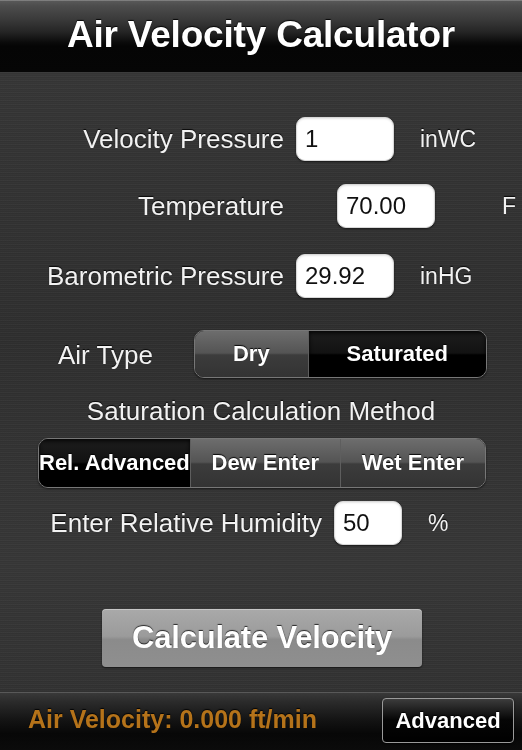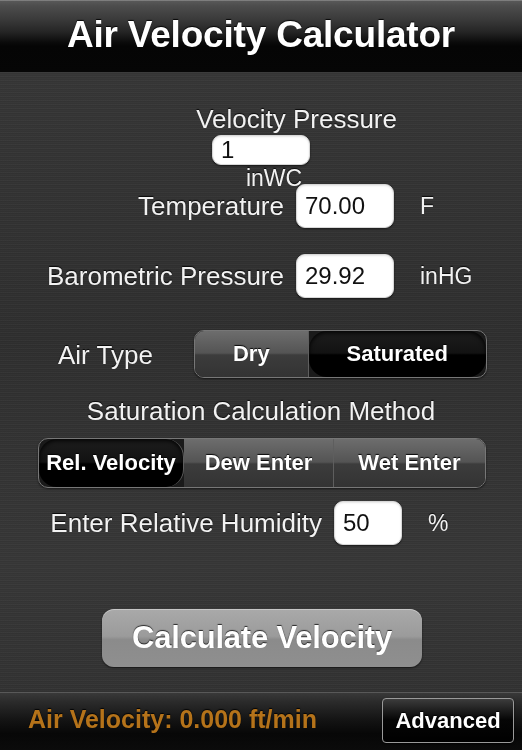--- a/index.html
+++ b/index.html
@@ -127,21 +127,20 @@
     text-shadow: 0 -1px 1px rgba(0,0,0,0.9);
     border-right: 1px solid #5e5e5e;
     box-sizing: border-box;
     white-space: nowrap;
     background: linear-gradient(to bottom, #6d6d6d 0%, #545454 48%, #3c3c3c 52%, #333333 100%);
   }
   .seg-item:last-child { border-right: none; }
   .seg-item.selected {
     background: linear-gradient(to bottom, #1d1d1d 0%, #121212 48%, #000000 52%, #000000 100%);
     box-shadow: inset 0 2px 4px rgba(0,0,0,0.9);
-    border-radius: 18px;
   }
 
   
   #seg-airtype {
     left: 194px;
     top: 330px;
     width: 291px;
     height: 46px;
   }
   
@@ -161,21 +160,21 @@
   }
 
   
   .calc-button {
     position: absolute;
     left: 102px;
     top: 609px;
     width: 320px;
     height: 58px;
     border: none;
-    border-radius: 12px;
+    border-radius: 4px;
     color: #ffffff;
     font-family: "Liberation Sans", sans-serif;
     font-size: 31px;
     font-weight: bold;
     letter-spacing: -0.2px;
     text-shadow: 0 -1px 1px rgba(0,0,0,0.75);
     background: linear-gradient(to bottom, #a9a9a9 0%, #9b9b9b 47%, #8b8b8b 53%, #8f8f8f 100%);
     box-shadow: inset 0 1px 0 rgba(255,255,255,0.35), 0 1px 2px rgba(0,0,0,0.6);
     cursor: pointer;
   }
@@ -225,27 +224,27 @@
 </style>
 </head>
 <body>
 
 <div id="app">
 
   <div class="header">
     <div class="header-title">Air Velocity Calculator</div>
   </div>
 
-  <div class="field-row" style="top:104px;flex-direction:column;">
+  <div class="field-row" style="top:116px;">
     <div class="field-label">Velocity Pressure</div>
     <input class="field-input" type="text" value="1" style="">
     <div class="field-unit">inWC</div>
   </div>
 
-  <div class="field-row" style="top:183px;">
+  <div class="field-row" style="top:183px;gap:41px;">
     <div class="field-label">Temperature</div>
     <input class="field-input" type="text" value="70.00" style="">
     <div class="field-unit">F</div>
   </div>
 
   <div class="field-row" style="top:253px;">
     <div class="field-label">Barometric Pressure</div>
     <input class="field-input" type="text" value="29.92" style="">
     <div class="field-unit">inHG</div>
   </div>
@@ -253,21 +252,21 @@
   <div class="standalone-label" style="left:58px; top:340px;">Air Type</div>
 
   <div class="seg" id="seg-airtype">
     <div class="seg-item">Dry</div>
     <div class="seg-item selected">Saturated</div>
   </div>
 
   <div class="standalone-label" style="left:0; width:522px; text-align:center; top:396px;">Saturation Calculation Method</div>
 
   <div class="seg" id="seg-method">
-    <div class="seg-item selected" style="flex:0 0 145px;">Rel. Velocity</div>
+    <div class="seg-item selected" style="flex:0 0 145px;">Rel. Advanced</div>
     <div class="seg-item" style="flex:0 0 150px;">Dew Enter</div>
     <div class="seg-item">Wet Enter</div>
   </div>
 
   <div class="field-row" style="top:500px;">
     <div class="field-label" style="width:334px;">Enter Relative Humidity</div>
     <input class="field-input" style="width: 68px;" type="text" value="50">
     <div class="field-unit">%</div>
   </div>
 

